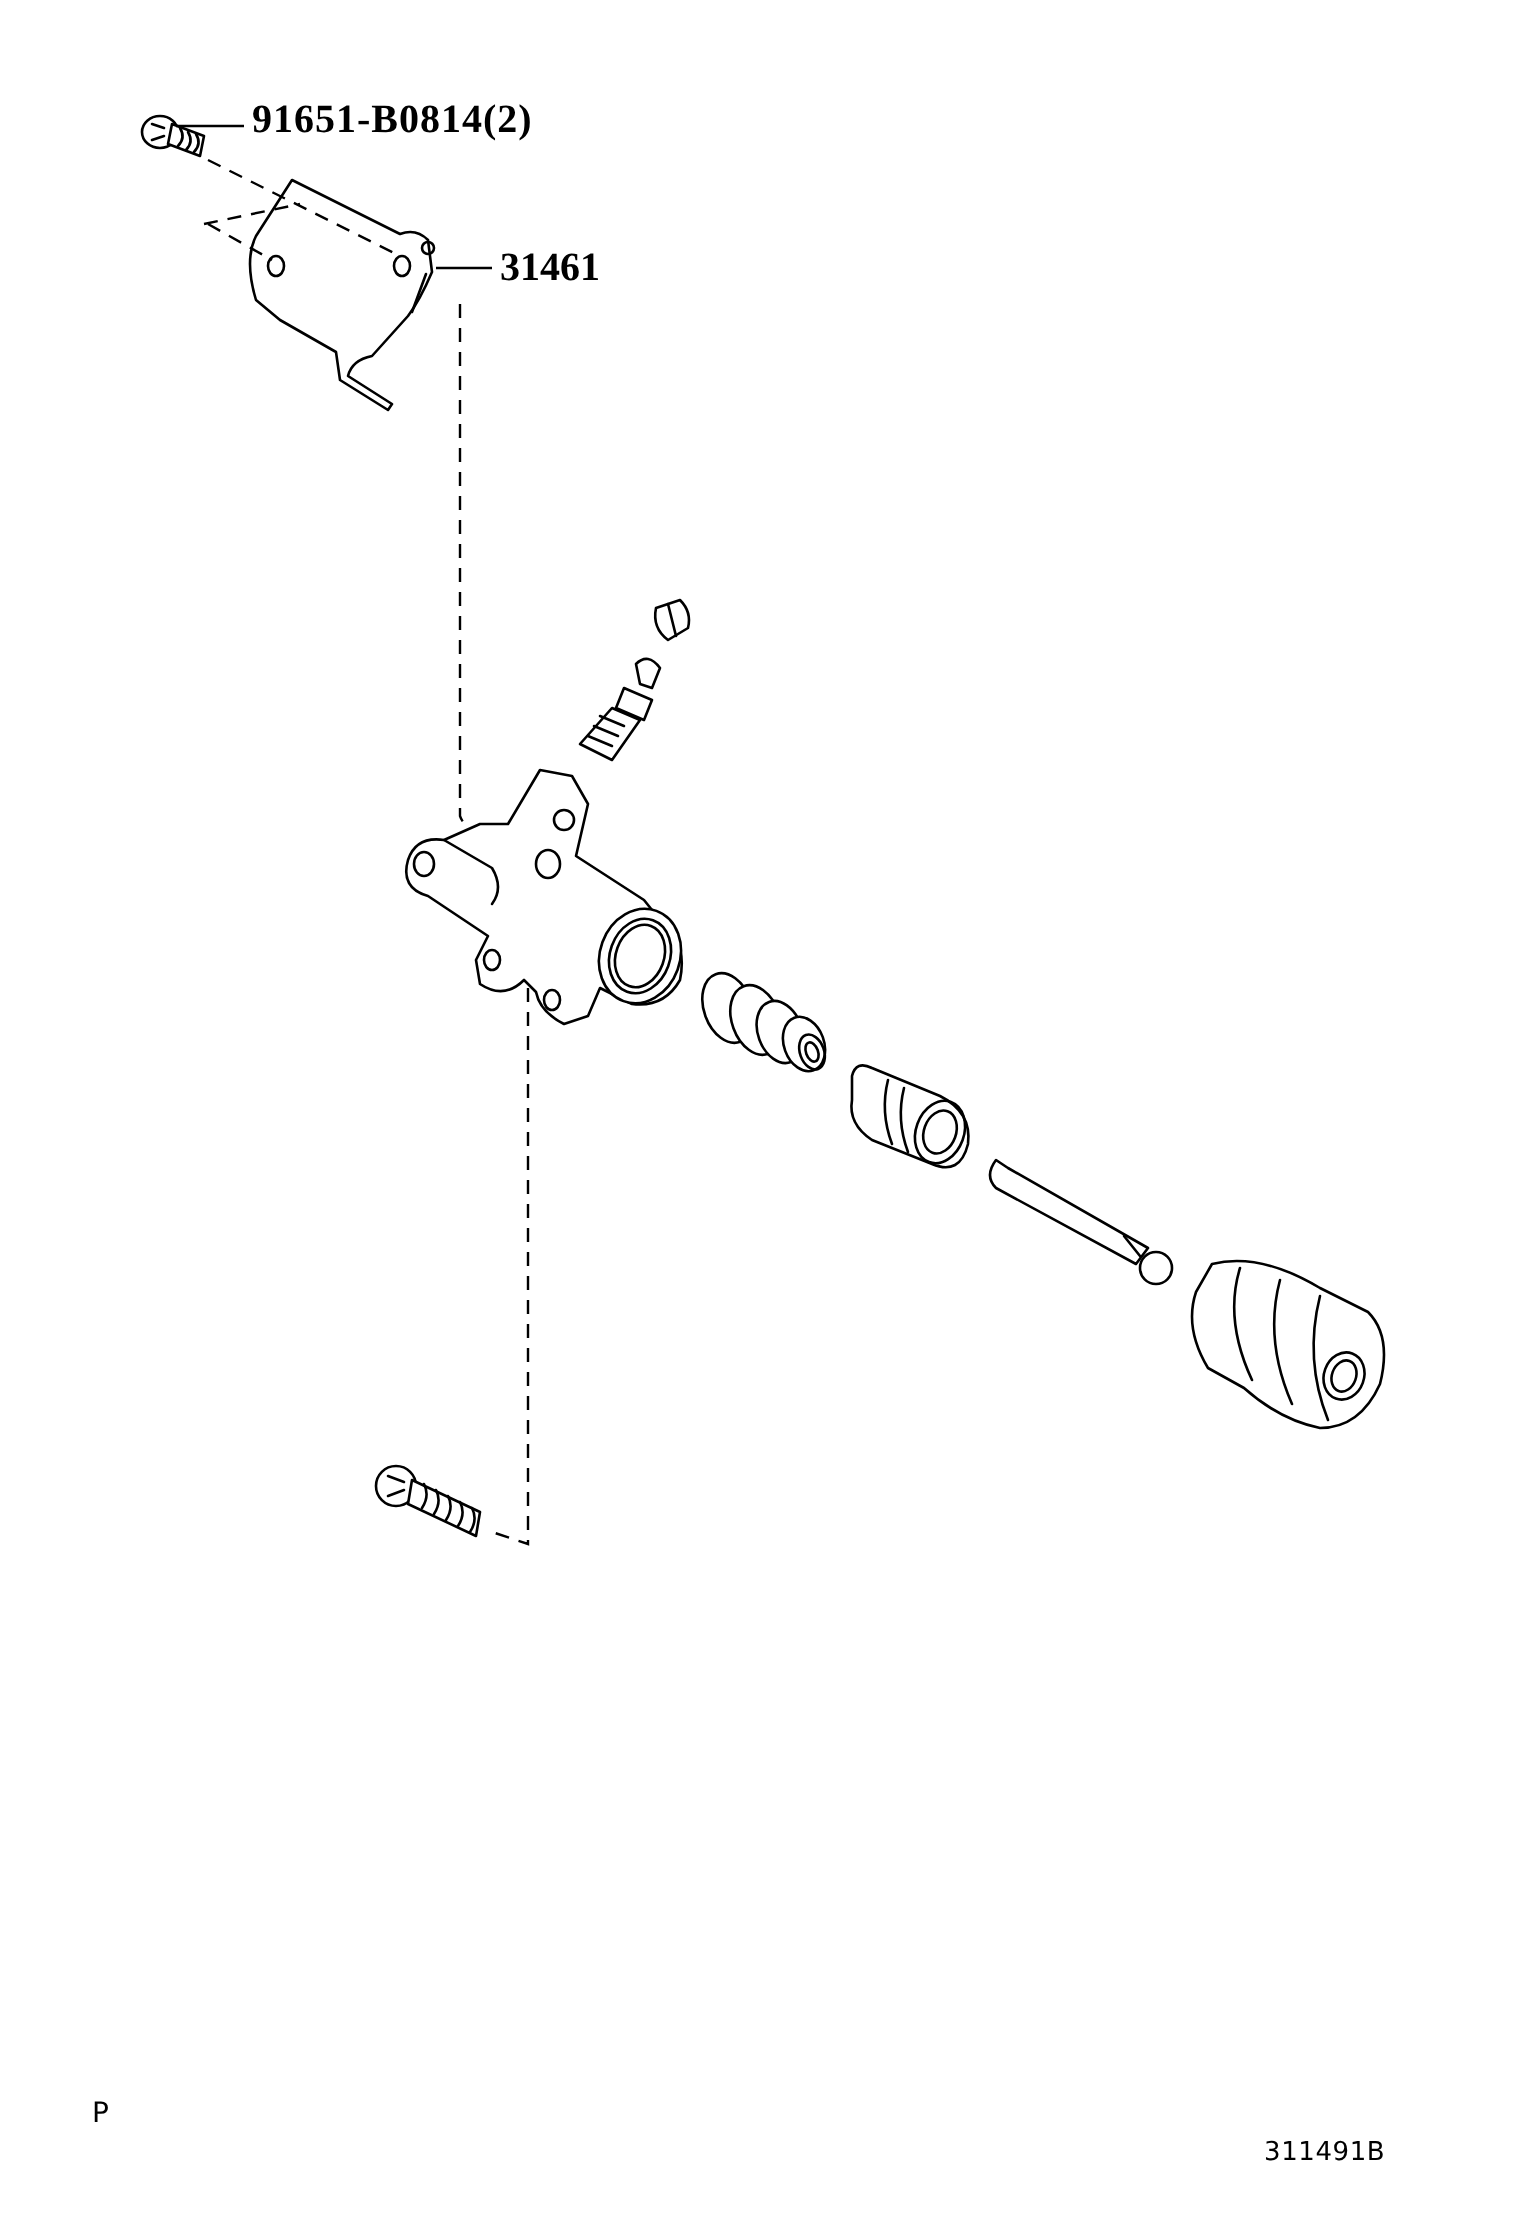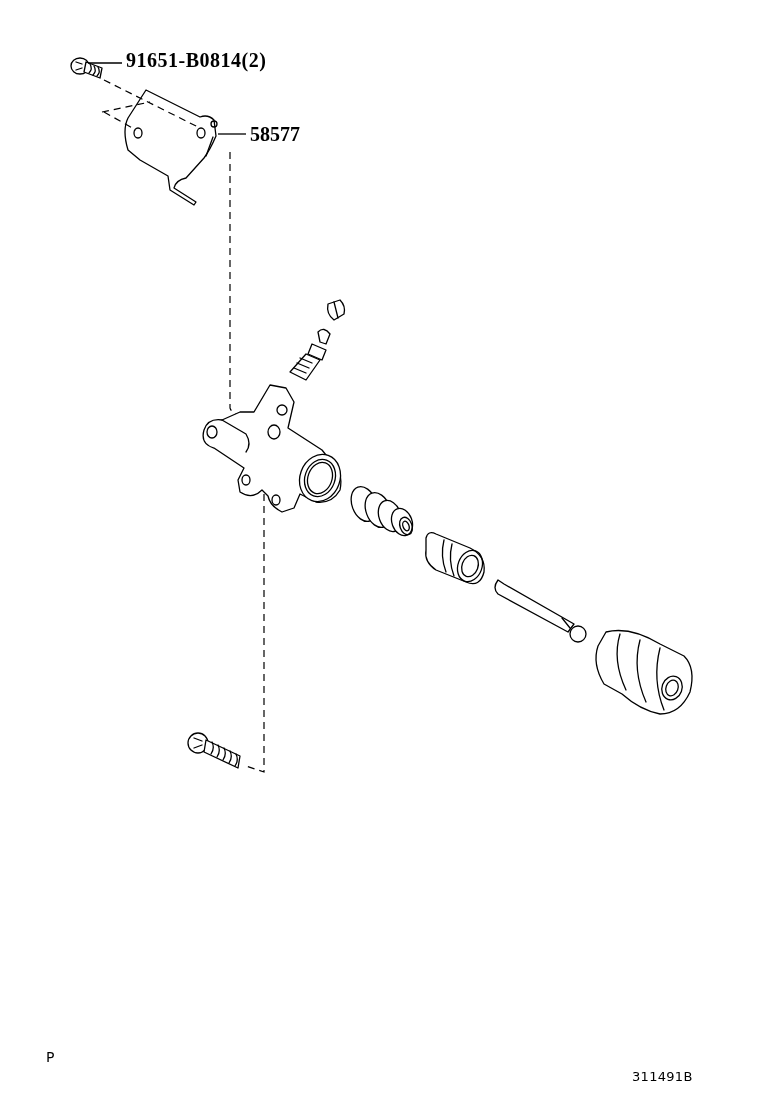--- a/index.html
+++ b/index.html
@@ -118,15 +118,15 @@
 
   <g>
     <ellipse class="lnw" cx="198" cy="743" rx="10" ry="10"></ellipse>
     <path class="ln" d="M194 738 l8 3 M194 748 l8 -3"></path>
     <path class="lnw" d="M206 740 L240 756 L238 768 L204 752 Z"></path>
     <path class="ln" d="M212 742 q3 6 -1 12 M218 745 q3 6 -1 12 M224 748 q3 6 -1 12 M230 751 q3 6 -1 12 M236 754 q3 6 -1 12"></path>
   </g>
 </svg>
 
 <div class="callout callout-a">91651-B0814(2)</div>
-<div class="callout callout-b">58577</div>
+<div class="callout callout-b">31461</div>
 <div class="corner corner-p">P</div>
 <div class="corner corner-id">311491B</div>
 
 </body></html>

